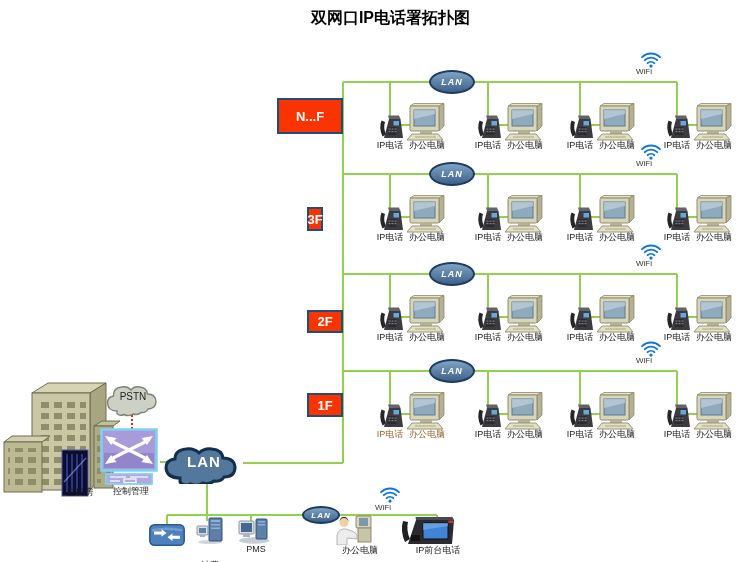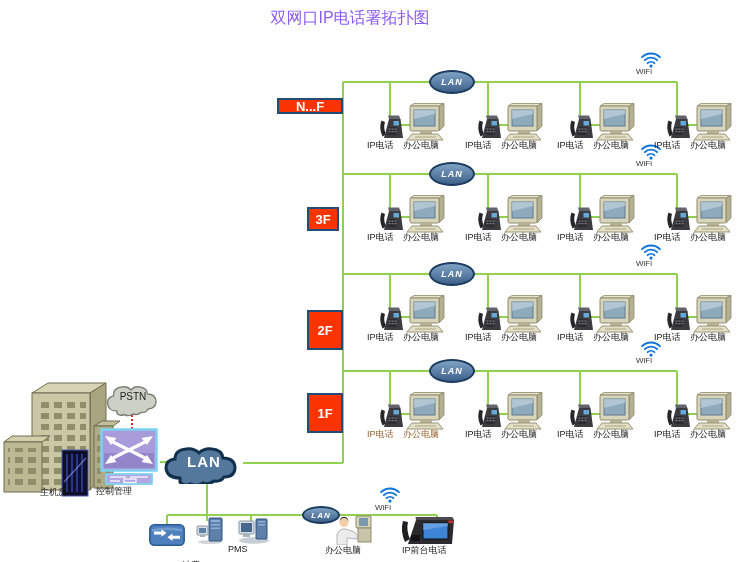--- a/index.html
+++ b/index.html
@@ -1,22 +1,22 @@
 <!DOCTYPE html>
 <html><head>
 <meta charset="utf-8">
 <style>
   html,body{margin:0;padding:0;background:#fff;}
   #stage{position:relative;width:748px;height:562px;background:#ffffff;overflow:hidden;
          font-family:"Liberation Sans","DejaVu Sans",sans-serif;}
   .wires{position:absolute;left:0;top:0;z-index:1;}
   .icon{position:absolute;z-index:2;}
-  .lbl{position:absolute;z-index:3;font-size:9px;color:#1a1a1a;line-height:10px;white-space:nowrap;}
+  .lbl{position:absolute;z-index:3;font-size:9px;color:#1a1a1a;text-align:center;line-height:10px;white-space:nowrap;}
   .lbl.brown{color:#96632e;}
-  .title{position:absolute;left:230px;top:8px;width:240px;text-align:center;font-size:16px;color:#8b5cf6;z-index:3;}
+  .title{position:absolute;left:230px;top:8px;width:240px;text-align:right;font-size:16px;color:#000000;z-index:3;font-weight:bold;}
   .floor-badge{position:absolute;z-index:3;background:#f93400;border:2px solid #1f4e79;box-sizing:border-box;
                color:#fff;font-weight:bold;font-size:13px;display:flex;align-items:center;justify-content:center;}
   .lan-ellipse{position:absolute;z-index:3;background:linear-gradient(#7fa3c4,#3d618a);border:2px solid #1d3d60;
                box-sizing:border-box;border-radius:50%;color:#fff;font-weight:bold;font-style:italic;
                display:flex;align-items:center;justify-content:center;font-size:9px;letter-spacing:1px;}
   .lan-ellipse.small{font-size:8px;}
   .cloud-lbl{position:absolute;z-index:3;color:#fff;font-weight:bold;font-size:15px;letter-spacing:1px;text-align:center;}
   .pstn-lbl{position:absolute;z-index:3;color:#222;font-weight:normal;font-size:10px;text-align:center;}
   .wifi-lbl{position:absolute;z-index:3;font-size:8px;color:#333;}
 </style>
@@ -167,24 +167,24 @@
       <path d="M390 174v42M488 174v42M580 174v42M677 174v42 M398 217h14M496 217h14M588 217h14M685 217h14"></path>
       <path d="M390 274v42M488 274v42M580 274v42M677 274v42 M398 317h14M496 317h14M588 317h14M685 317h14"></path>
       <path d="M390 371v42M488 371v42M580 371v42M677 371v42 M398 414h14M496 414h14M588 414h14M685 414h14"></path>
       <path d="M160 462h12 M243 463h100 M207 480v41 M167 515h270 M167 515v12 M251 515v6 M437 515v10"></path>
     </g>
     <path d="M132 415v16" stroke="#e02020" stroke-width="2" stroke-dasharray="2,2" fill="none"></path>
   </svg>
 
   <div class="title">双网口IP电话署拓扑图</div>
 
-  <div class="floor-badge" style="left:277px;top:98px;width:66px;height:16px;">N...F</div>
-  <div class="floor-badge" style="left:307px;top:207px;width:32px;height:24px;">3F</div>
-  <div class="floor-badge" style="left:307px;top:310px;width:36px;height:40px;">2F</div>
-  <div class="floor-badge" style="left:307px;top:393px;width:36px;height:40px;">1F</div>
+  <div class="floor-badge" style="left:277px;top:98px;width:66px;height:36px;">N...F</div>
+  <div class="floor-badge" style="left:307px;top:207px;width:16px;height:24px;">3F</div>
+  <div class="floor-badge" style="left:307px;top:310px;width:36px;height:23px;">2F</div>
+  <div class="floor-badge" style="left:307px;top:393px;width:36px;height:24px;">1F</div>
 
   <div class="lan-ellipse" style="left:429px;top:70px;width:46px;height:24px;">LAN</div>
   <div class="lan-ellipse" style="left:429px;top:162px;width:46px;height:24px;">LAN</div>
   <div class="lan-ellipse" style="left:429px;top:262px;width:46px;height:24px;">LAN</div>
   <div class="lan-ellipse" style="left:429px;top:359px;width:46px;height:24px;">LAN</div>
 
   <svg class="icon" style="left:640px;top:52px;" width="22" height="16">
       <use href="#sym-wifi"></use>
     </svg>
   <div class="wifi-lbl" style="left:636px;top:67px;width:30px;">WiFi</div>

